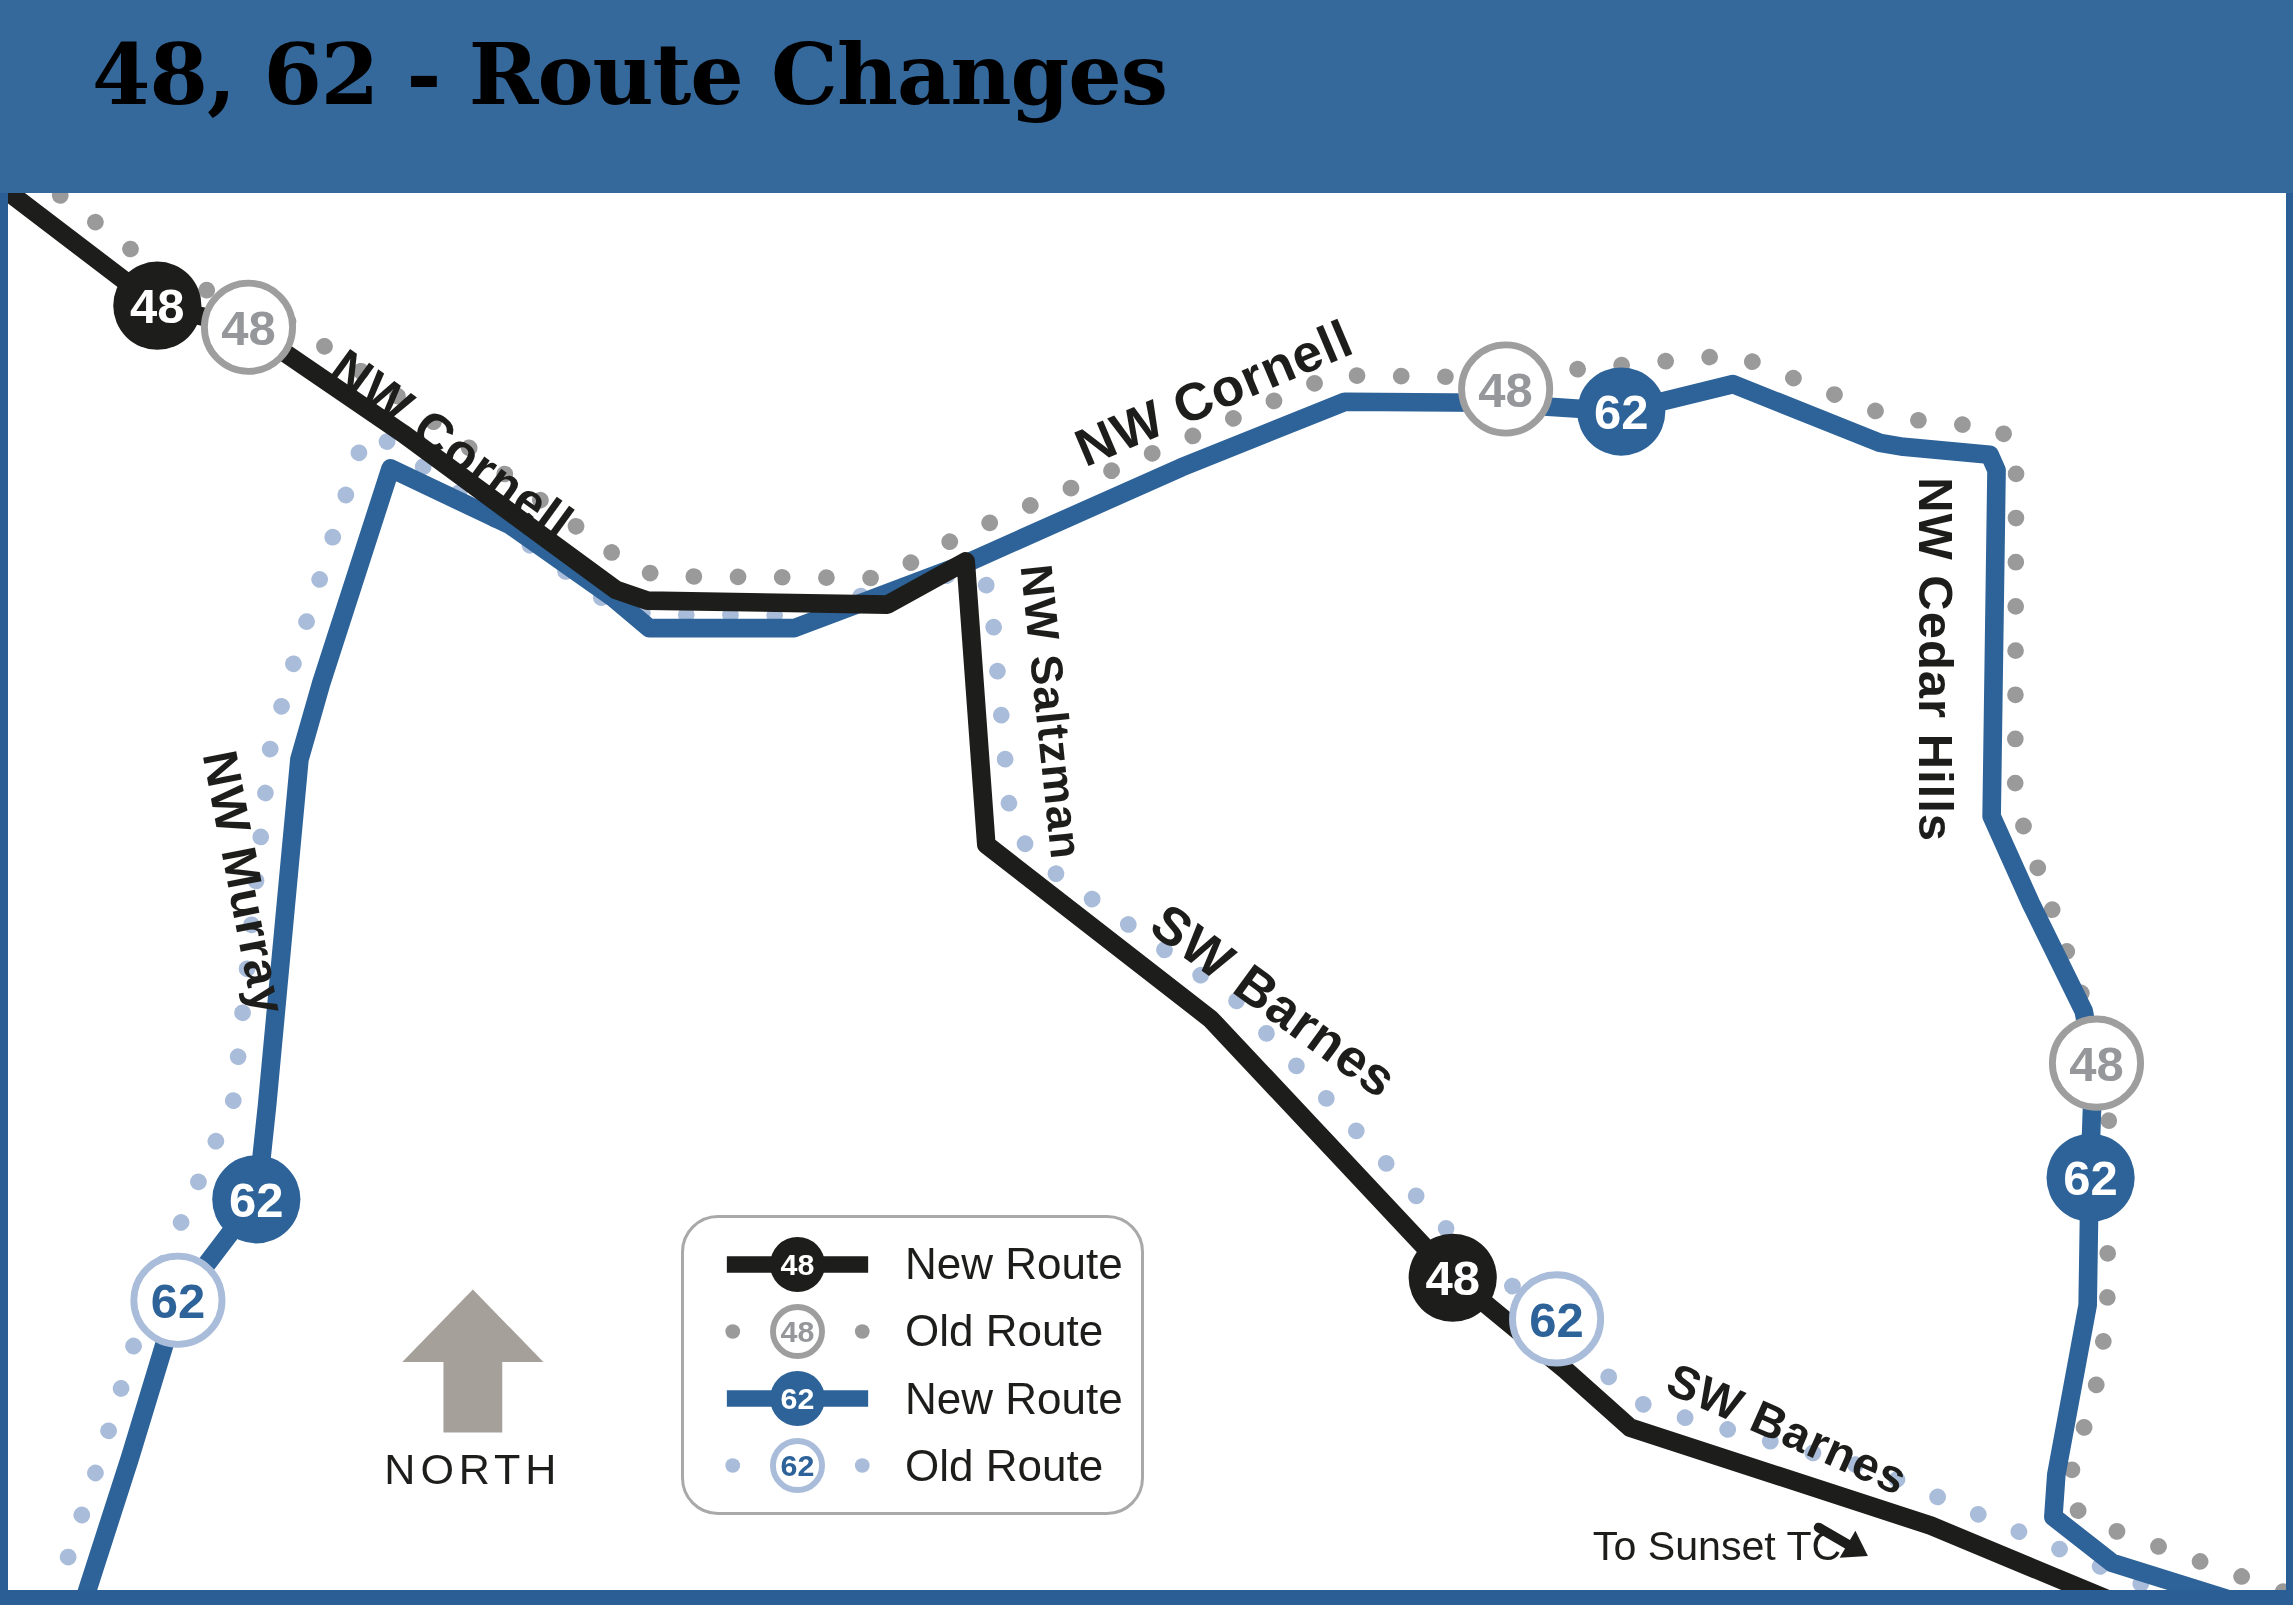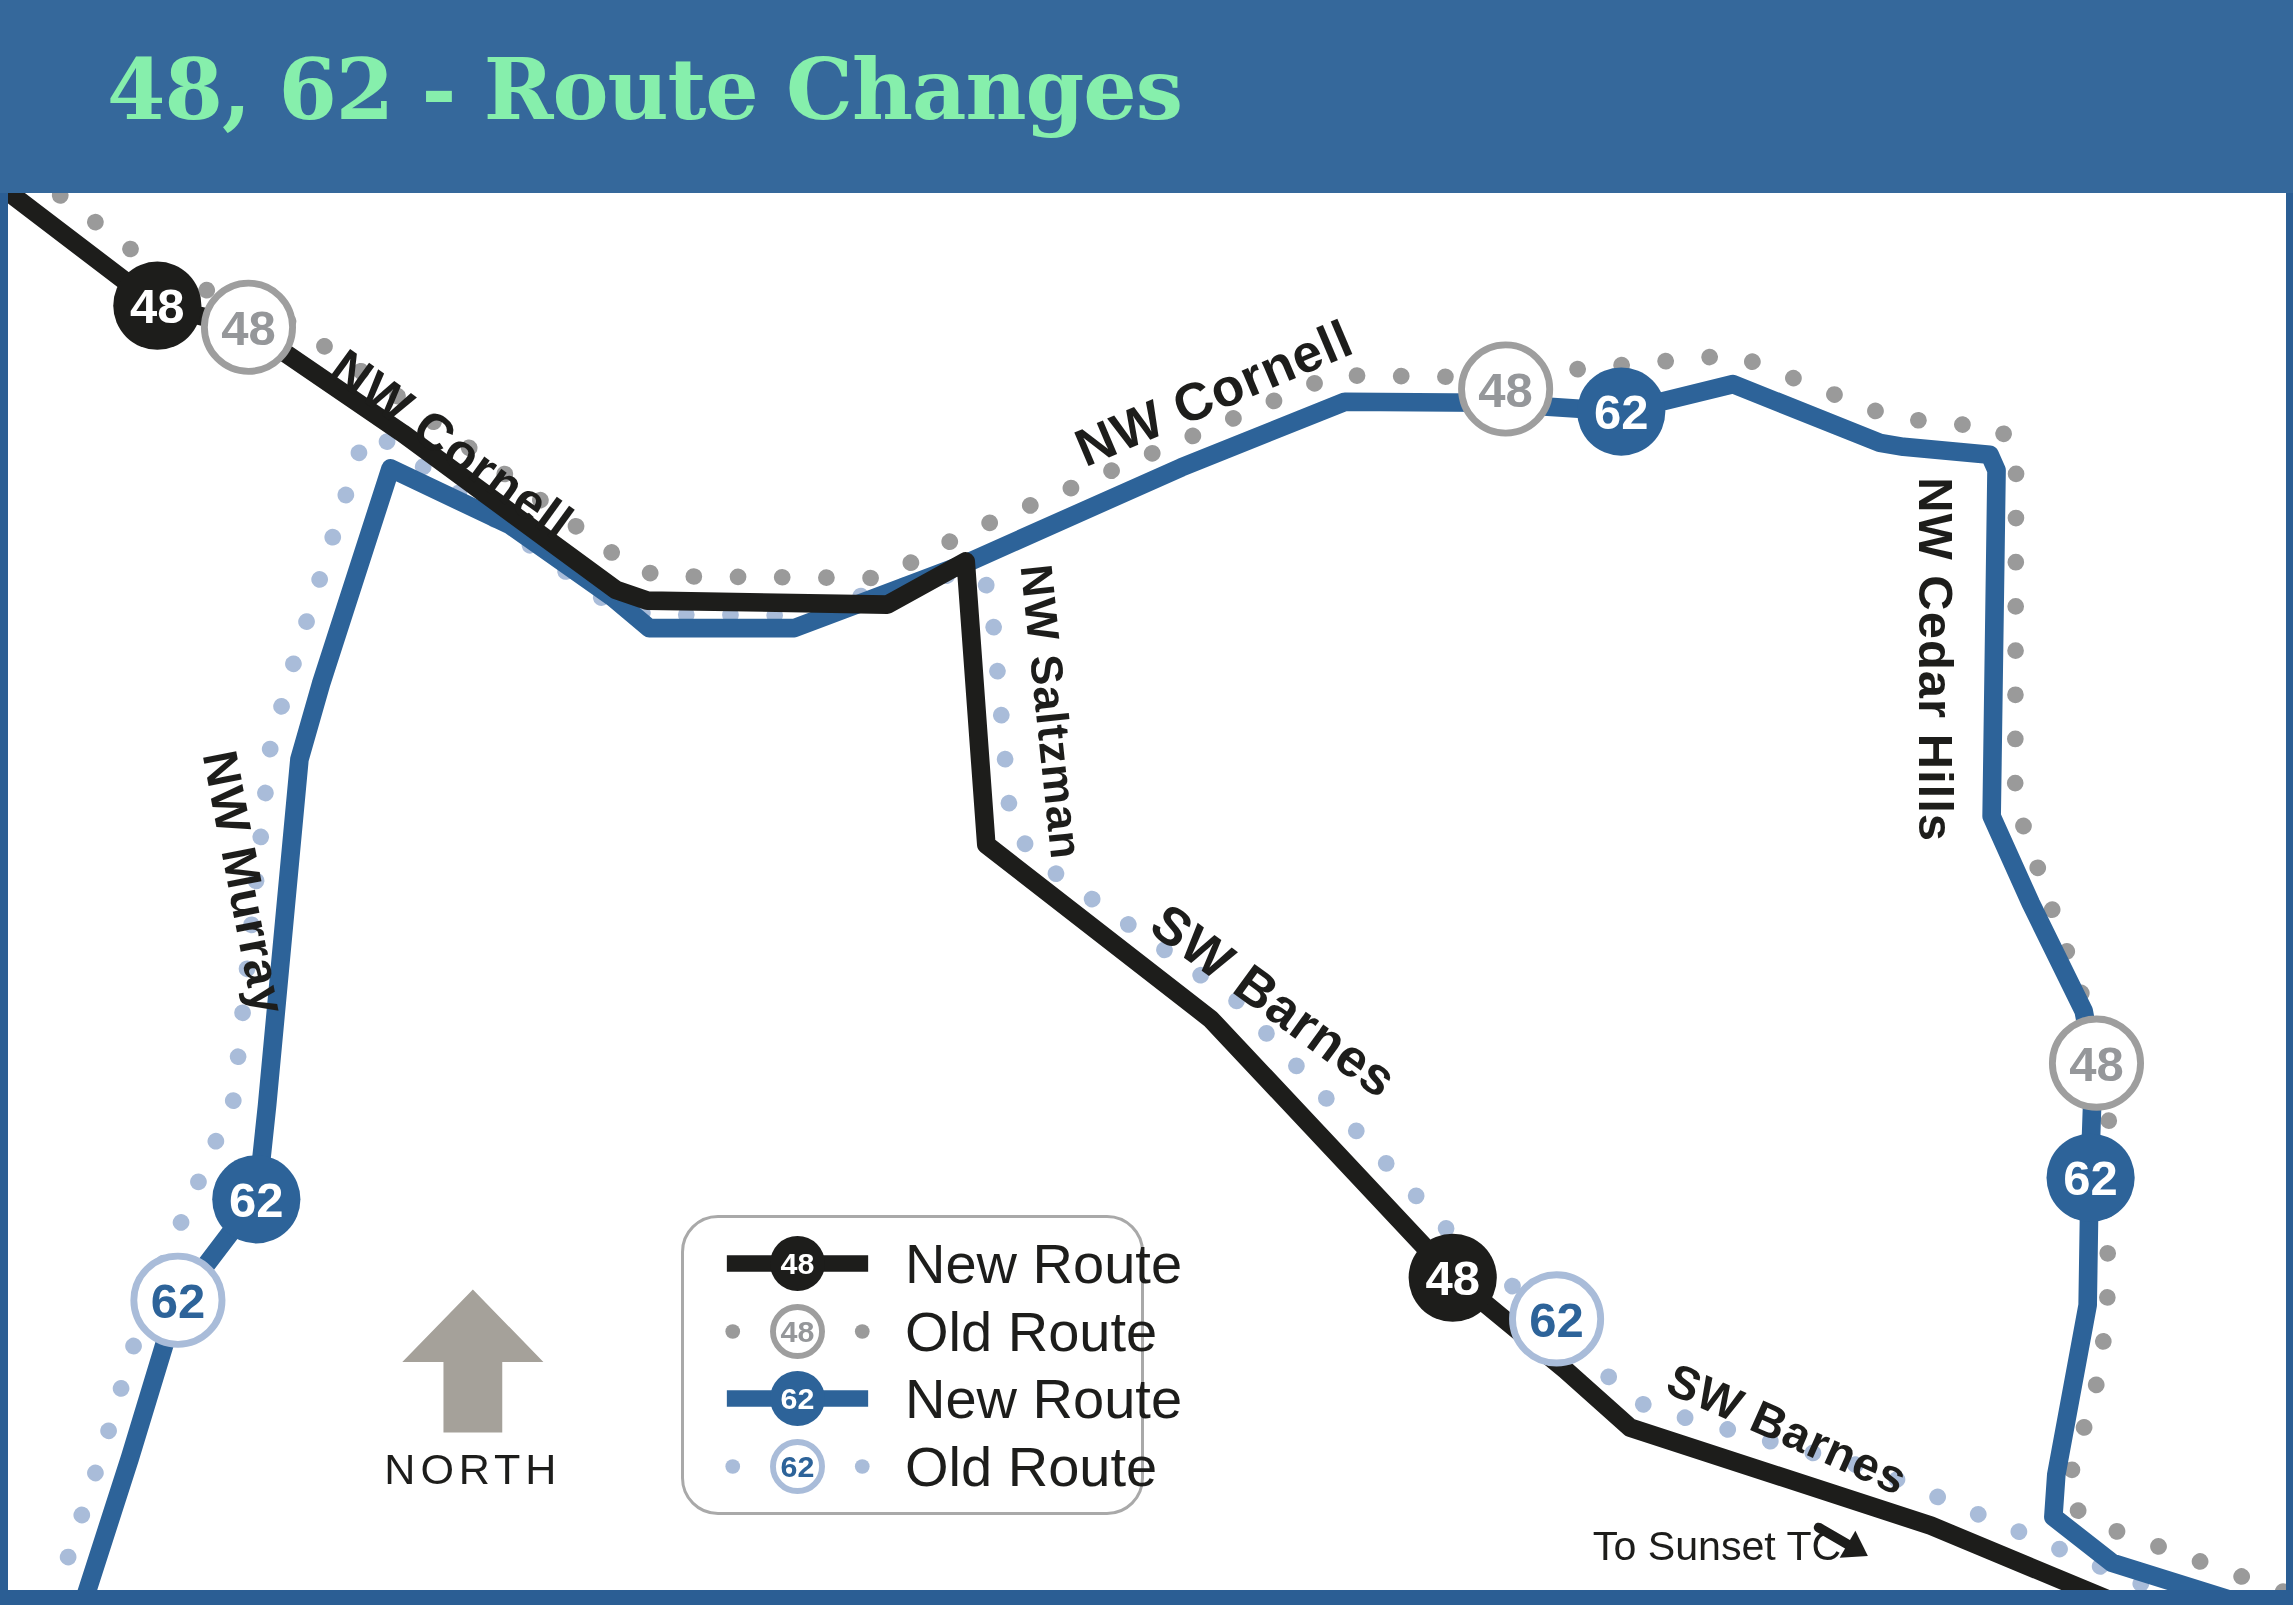--- a/index.html
+++ b/index.html
@@ -6,23 +6,23 @@
   body{
     width:2294px;height:1605px;position:relative;overflow:hidden;
     background:#ffffff;font-family:"Liberation Sans",sans-serif;
   }
   
   #header{
     position:absolute;left:0;top:0;width:2294px;height:193px;
     background:#35689B;z-index:30;
   }
   #header h1{
-    margin:15px;position:absolute;left:92px;top:29px;
+    margin:0;position:absolute;left:92px;top:29px;
     font-family:"DejaVu Serif","Liberation Serif",serif;
-    font-weight:700;font-size:84px;line-height:1.1;color:#86efac;
+    font-weight:700;font-size:84px;line-height:1.1;color:#000000;
     letter-spacing:-1px;white-space:nowrap;
   }
   
   .frame{position:absolute;background:#2B5E94;z-index:20;}
   #frame-left{left:0;top:193px;width:7.8px;height:1412px;}
   #frame-right{right:0;top:193px;width:7.8px;height:1412px;}
   #frame-bottom{left:0;top:1590px;width:2294px;height:15.7px;}
   
   #map-svg{position:absolute;left:0;top:0;z-index:10;}
   #map-svg text{font-family:"Liberation Sans",sans-serif;}
@@ -34,21 +34,21 @@
   #legend{
     position:absolute;left:681px;top:1215px;width:463px;height:300px;
     background:#ffffff;border:3.9px solid #A9A9A9;border-radius:37px;
     box-sizing:border-box;z-index:40;
     display:flex;flex-direction:column;justify-content:space-evenly;
     padding:9.8px 0 9.8px 0;
   }
   .legend-row{display:flex;align-items:center;padding-left:35px;}
   .legend-row svg{flex:0 0 auto;}
   .legend-label{
-    margin-left:29px;font-size:56px;color:#1D1D1B;white-space:nowrap;
+    margin-left:29px;font-size:44px;color:#1D1D1B;white-space:nowrap;
   }
 </style>
 </head>
 <body>
 
 <div id="header">
   <h1>48, 62 - Route Changes</h1>
 </div>
 
 <svg id="map-svg" width="2294" height="1605" viewBox="0 0 2340 1638">

